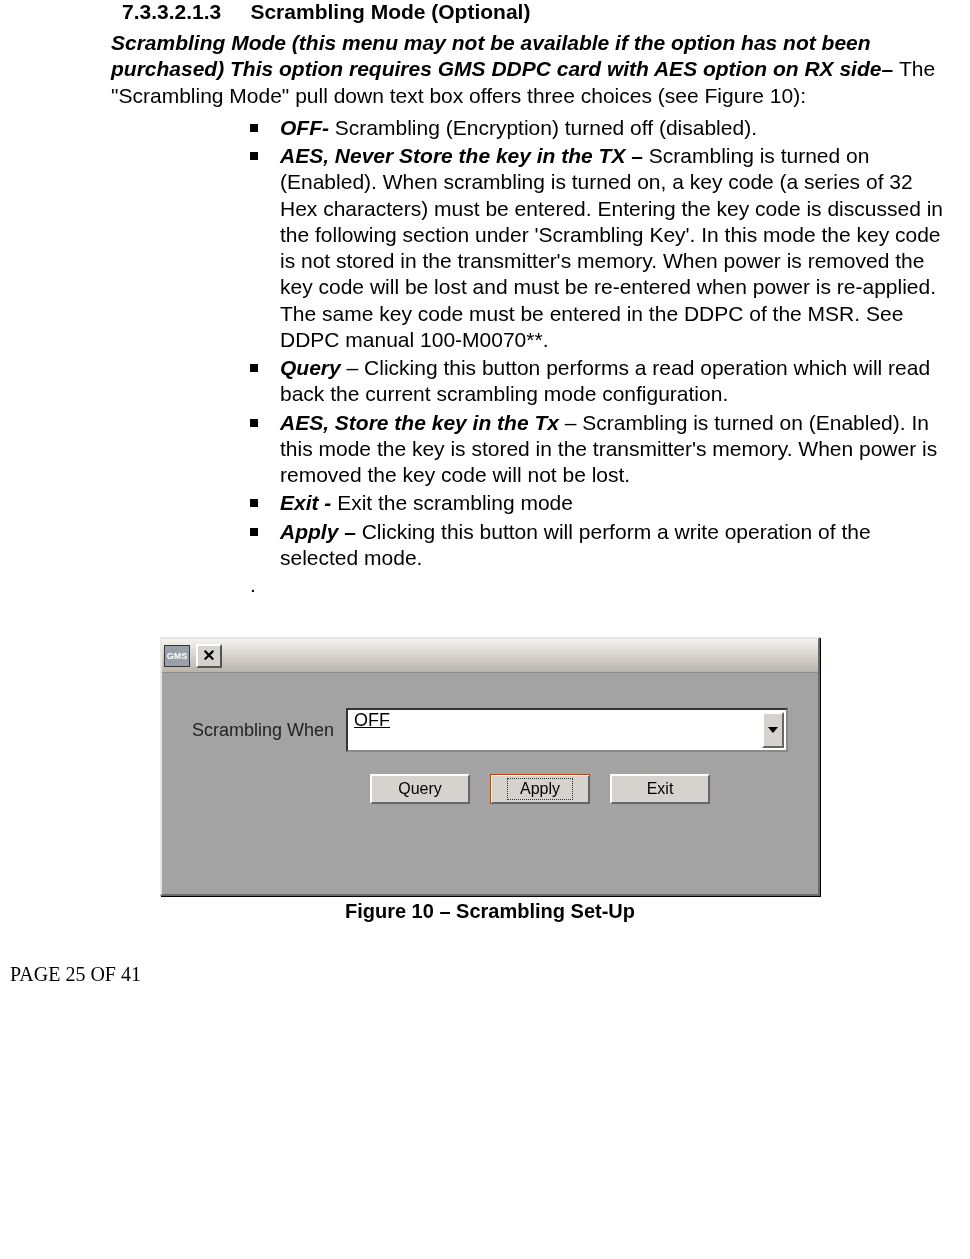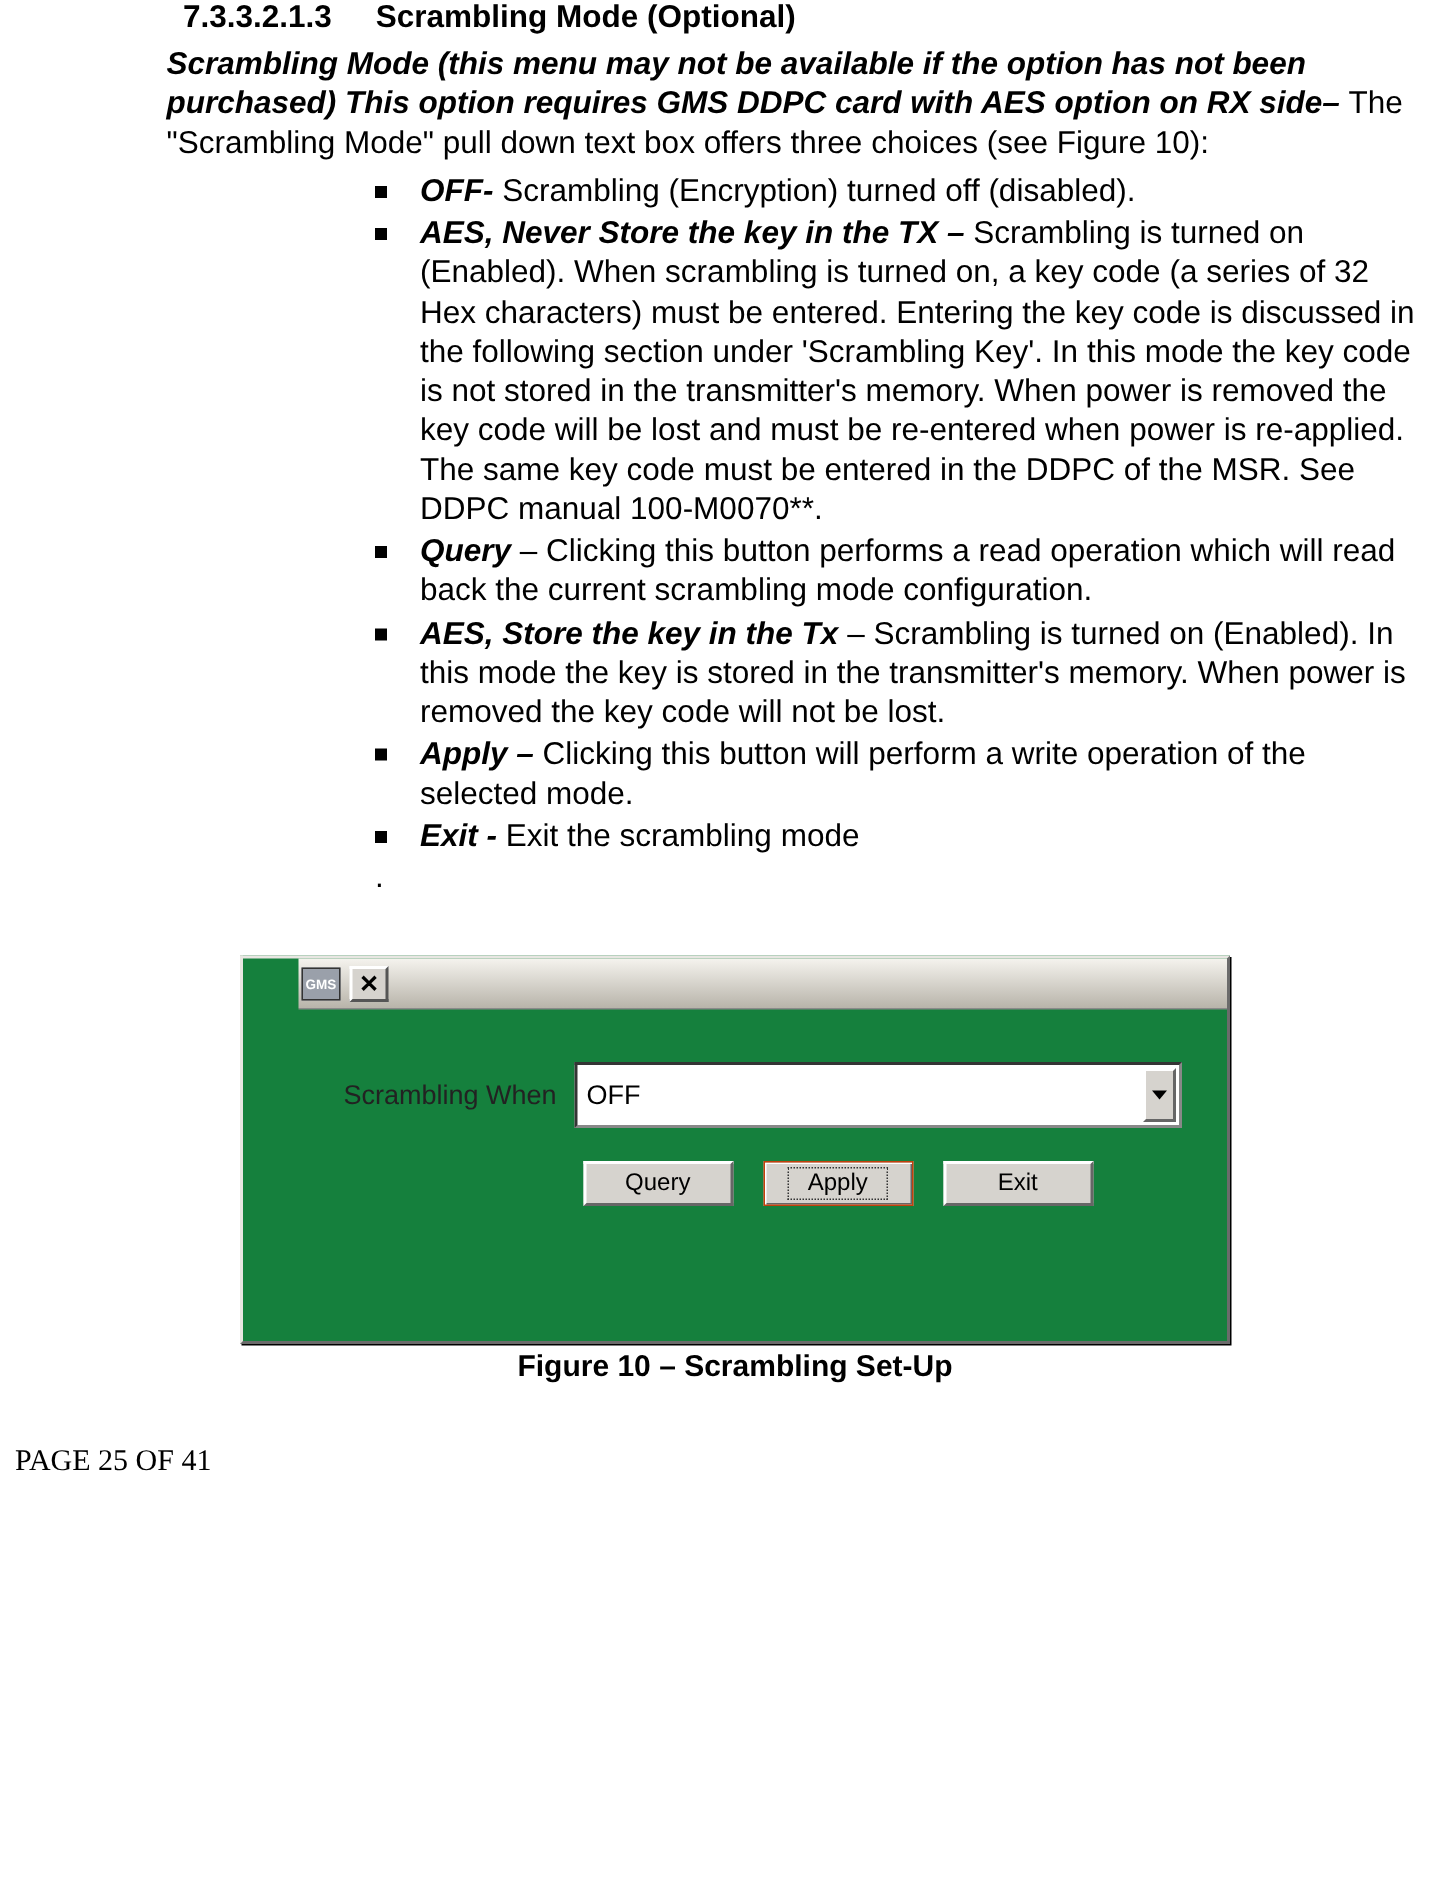--- a/index.html
+++ b/index.html
@@ -46,28 +46,27 @@
       background: #000;
     }
     ul.bullets .bi { font-weight: bold; font-style: italic; }
     .trail-dot { margin-left: 240px; }
 
     .dialog-wrap {
       margin: 40px 0 0 150px;
       width: 660px;
     }
     .dialog {
-      background: #15803d;
+      background: #a3a3a3;
       border: 2px solid #000;
       border-top-color: #e8e6e2;
       border-left-color: #e8e6e2;
       border-right-color: #6b6b6b;
       border-bottom-color: #6b6b6b;
       box-shadow: 1px 1px 0 #000;
-      padding-left: 37px;
     }
     .titlebar {
       display: flex;
       align-items: center;
       height: 34px;
       background: linear-gradient(to bottom, #f5f3ee 0%, #b8b4aa 100%);
       border-bottom: 1px solid #8a8a8a;
       padding: 0 2px;
     }
     .titlebar .logo {
@@ -111,24 +110,25 @@
       gap: 12px;
       margin-bottom: 22px;
     }
     .form-row .label { font-size: 18px; color: #222; }
     .select {
       flex: 1;
       height: 44px;
       background: #fff;
       border: 2px inset #888;
       display: flex;
-      align-items: center;
+      align-items: flex-start;
       padding: 0 0 0 6px;
       font-size: 18px;
       position: relative;
+      text-decoration: underline;
     }
     .select .sel-arrow {
       position: absolute;
       right: 2px;
       top: 2px;
       bottom: 2px;
       width: 22px;
       background: #d6d3ce;
       border: 2px solid #fff;
       border-right-color: #666;
@@ -201,22 +201,22 @@
 
   <p class="body-text">
     <span class="bi">Scrambling Mode (this menu may not be available if the option has not been purchased) This option requires GMS DDPC card with AES option on RX side– </span><span>The "Scrambling Mode" pull down text box offers three choices (see Figure 10):</span>
   </p>
 
   <ul class="bullets">
     <li><span class="bi">OFF- </span><span>Scrambling (Encryption) turned off (disabled).</span></li>
     <li><span class="bi"> AES, Never Store the key in the TX – </span><span>Scrambling is turned on (Enabled). When scrambling is turned on, a key code (a series of 32 Hex characters) must be entered. Entering the key code is discussed in the following section under 'Scrambling Key'. In this mode the key code is not stored in the transmitter's memory. When power is removed the key code will be lost and must be re-entered when power is re-applied. The same key code must be entered in the DDPC of the MSR. See DDPC manual 100-M0070**.</span></li>
     <li><span class="bi">Query </span><span>– Clicking this button performs a read operation which will read back the current scrambling mode configuration.</span></li>
     <li><span class="bi">AES, Store the key in the Tx </span><span>– Scrambling is turned on (Enabled). In this mode the key is stored in the transmitter's memory. When power is removed the key code will not be lost.</span></li>
+    <li><span class="bi">Exit - </span><span>Exit the scrambling mode</span></li>
     <li><span class="bi">Apply – </span><span>Clicking this button will perform a write operation of the selected mode.</span></li>
-    <li><span class="bi">Exit - </span><span>Exit the scrambling mode</span></li>
   </ul>
   <div class="trail-dot">.</div>
 
   <div class="dialog-wrap">
     <div class="dialog">
       <div class="titlebar">
         <span class="logo">GMS</span>
         <span class="close">
           <span>✕</span>
         </span>

